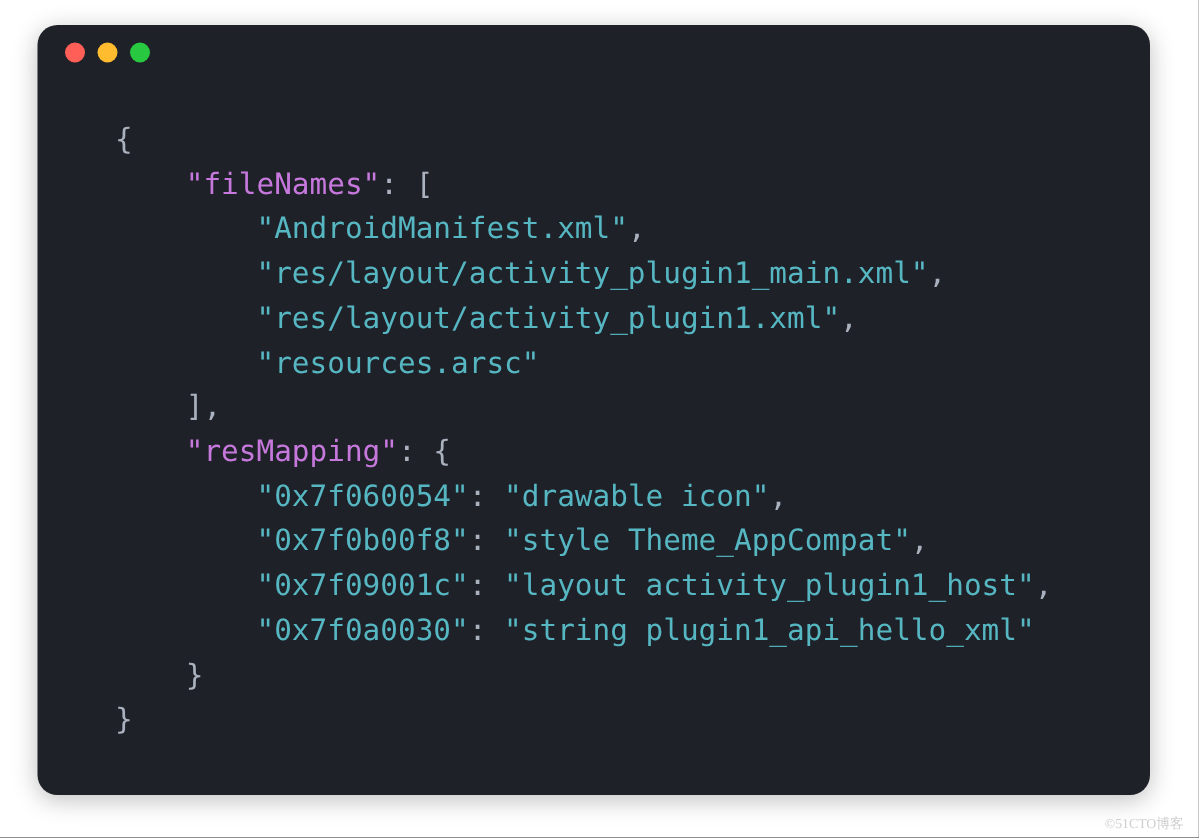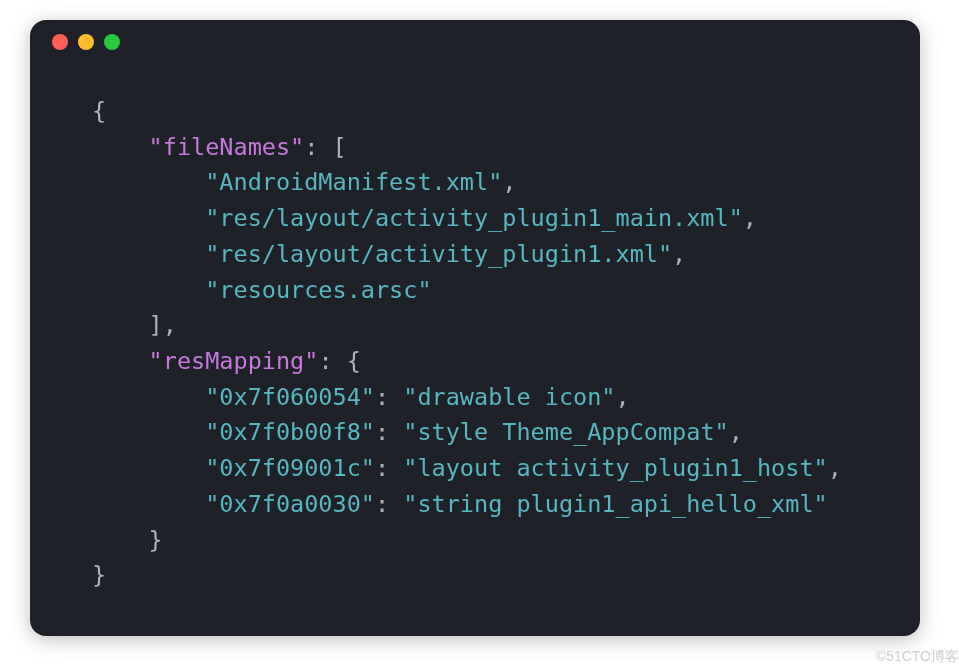--- a/index.html
+++ b/index.html
@@ -46,24 +46,24 @@
     line-height: 1.52;
     white-space: pre;
     color: #abb2bf;
     letter-spacing: 0px;
   }
   .punct  { color: #abb2bf; }
   .key    { color: #c678dd; }
   .string { color: #56b6c2; }
   .watermark {
     position: absolute;
-    right: 0;
+    right: 12px;
     bottom: 4px;
-    font-family: Liberation Sans, sans-serif;
-    font-size: 14px;
+    font-family: Liberation Serif, serif;
+    font-size: 11px;
     color: #cfcfcf;
   }
 </style>
 </head>
 <body>
 
 <div class="window">
   <div class="titlebar">
     <div class="traffic-light tl-close"></div>
     <div class="traffic-light tl-min"></div>

